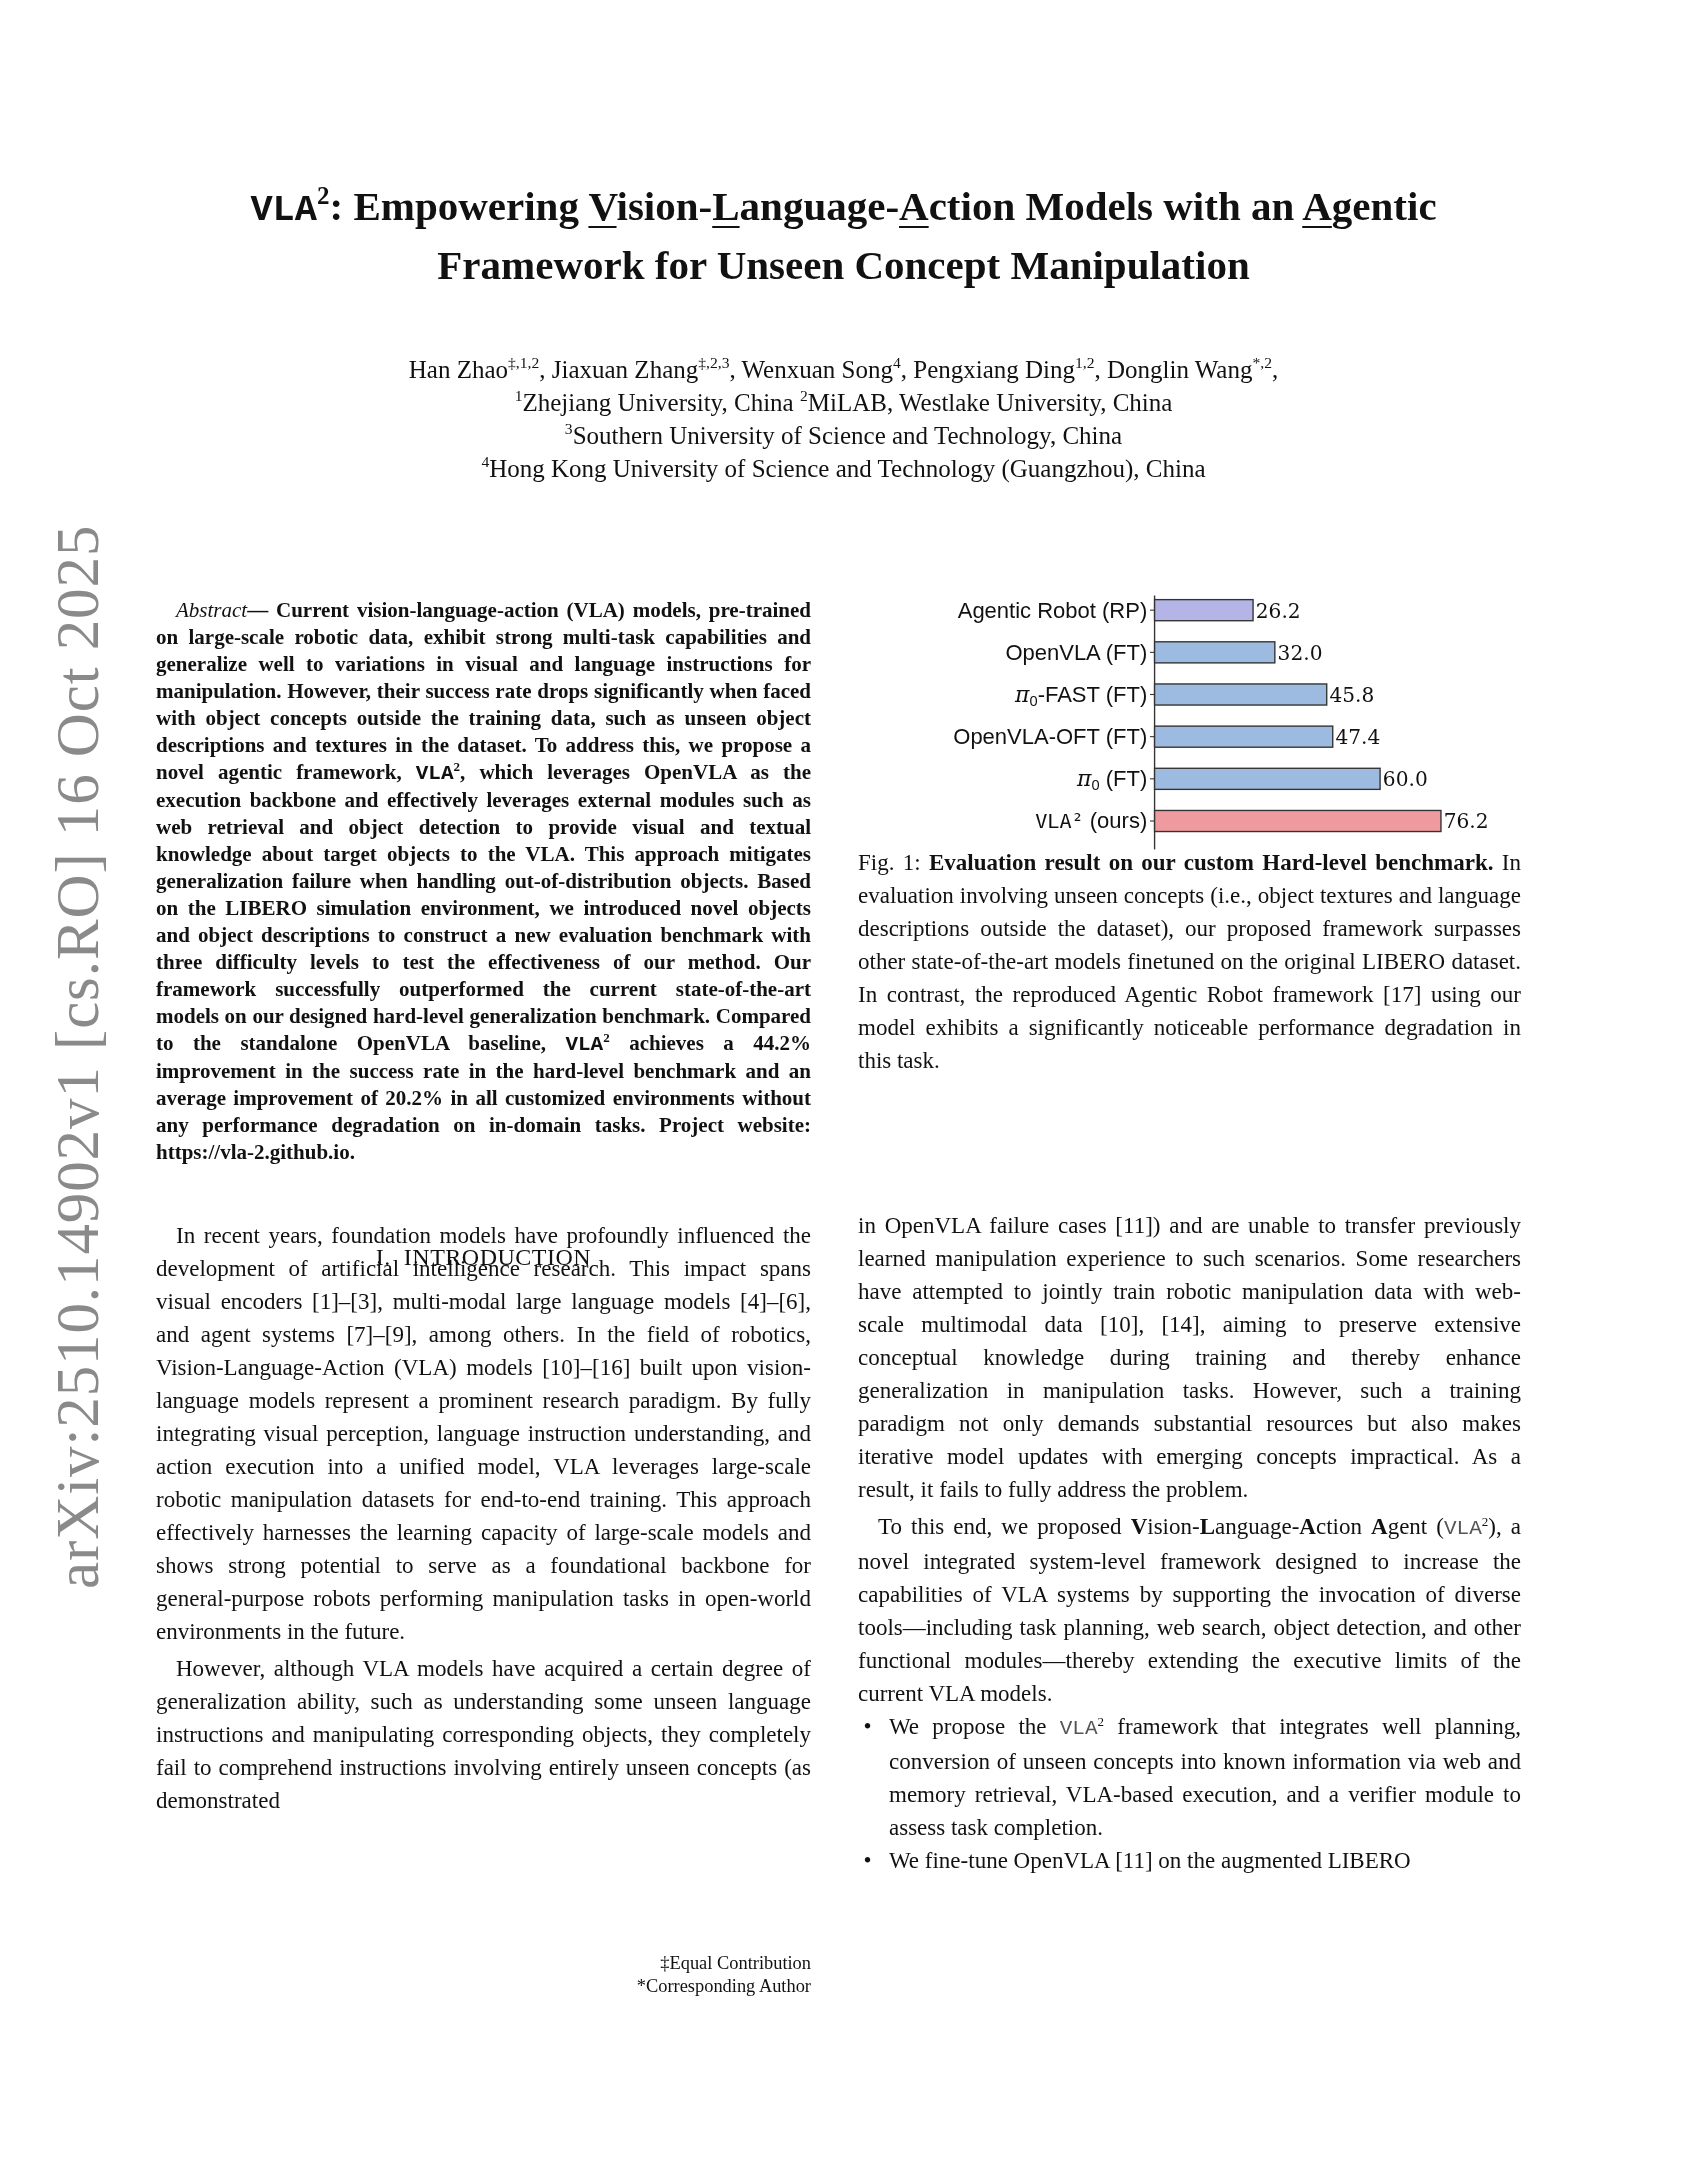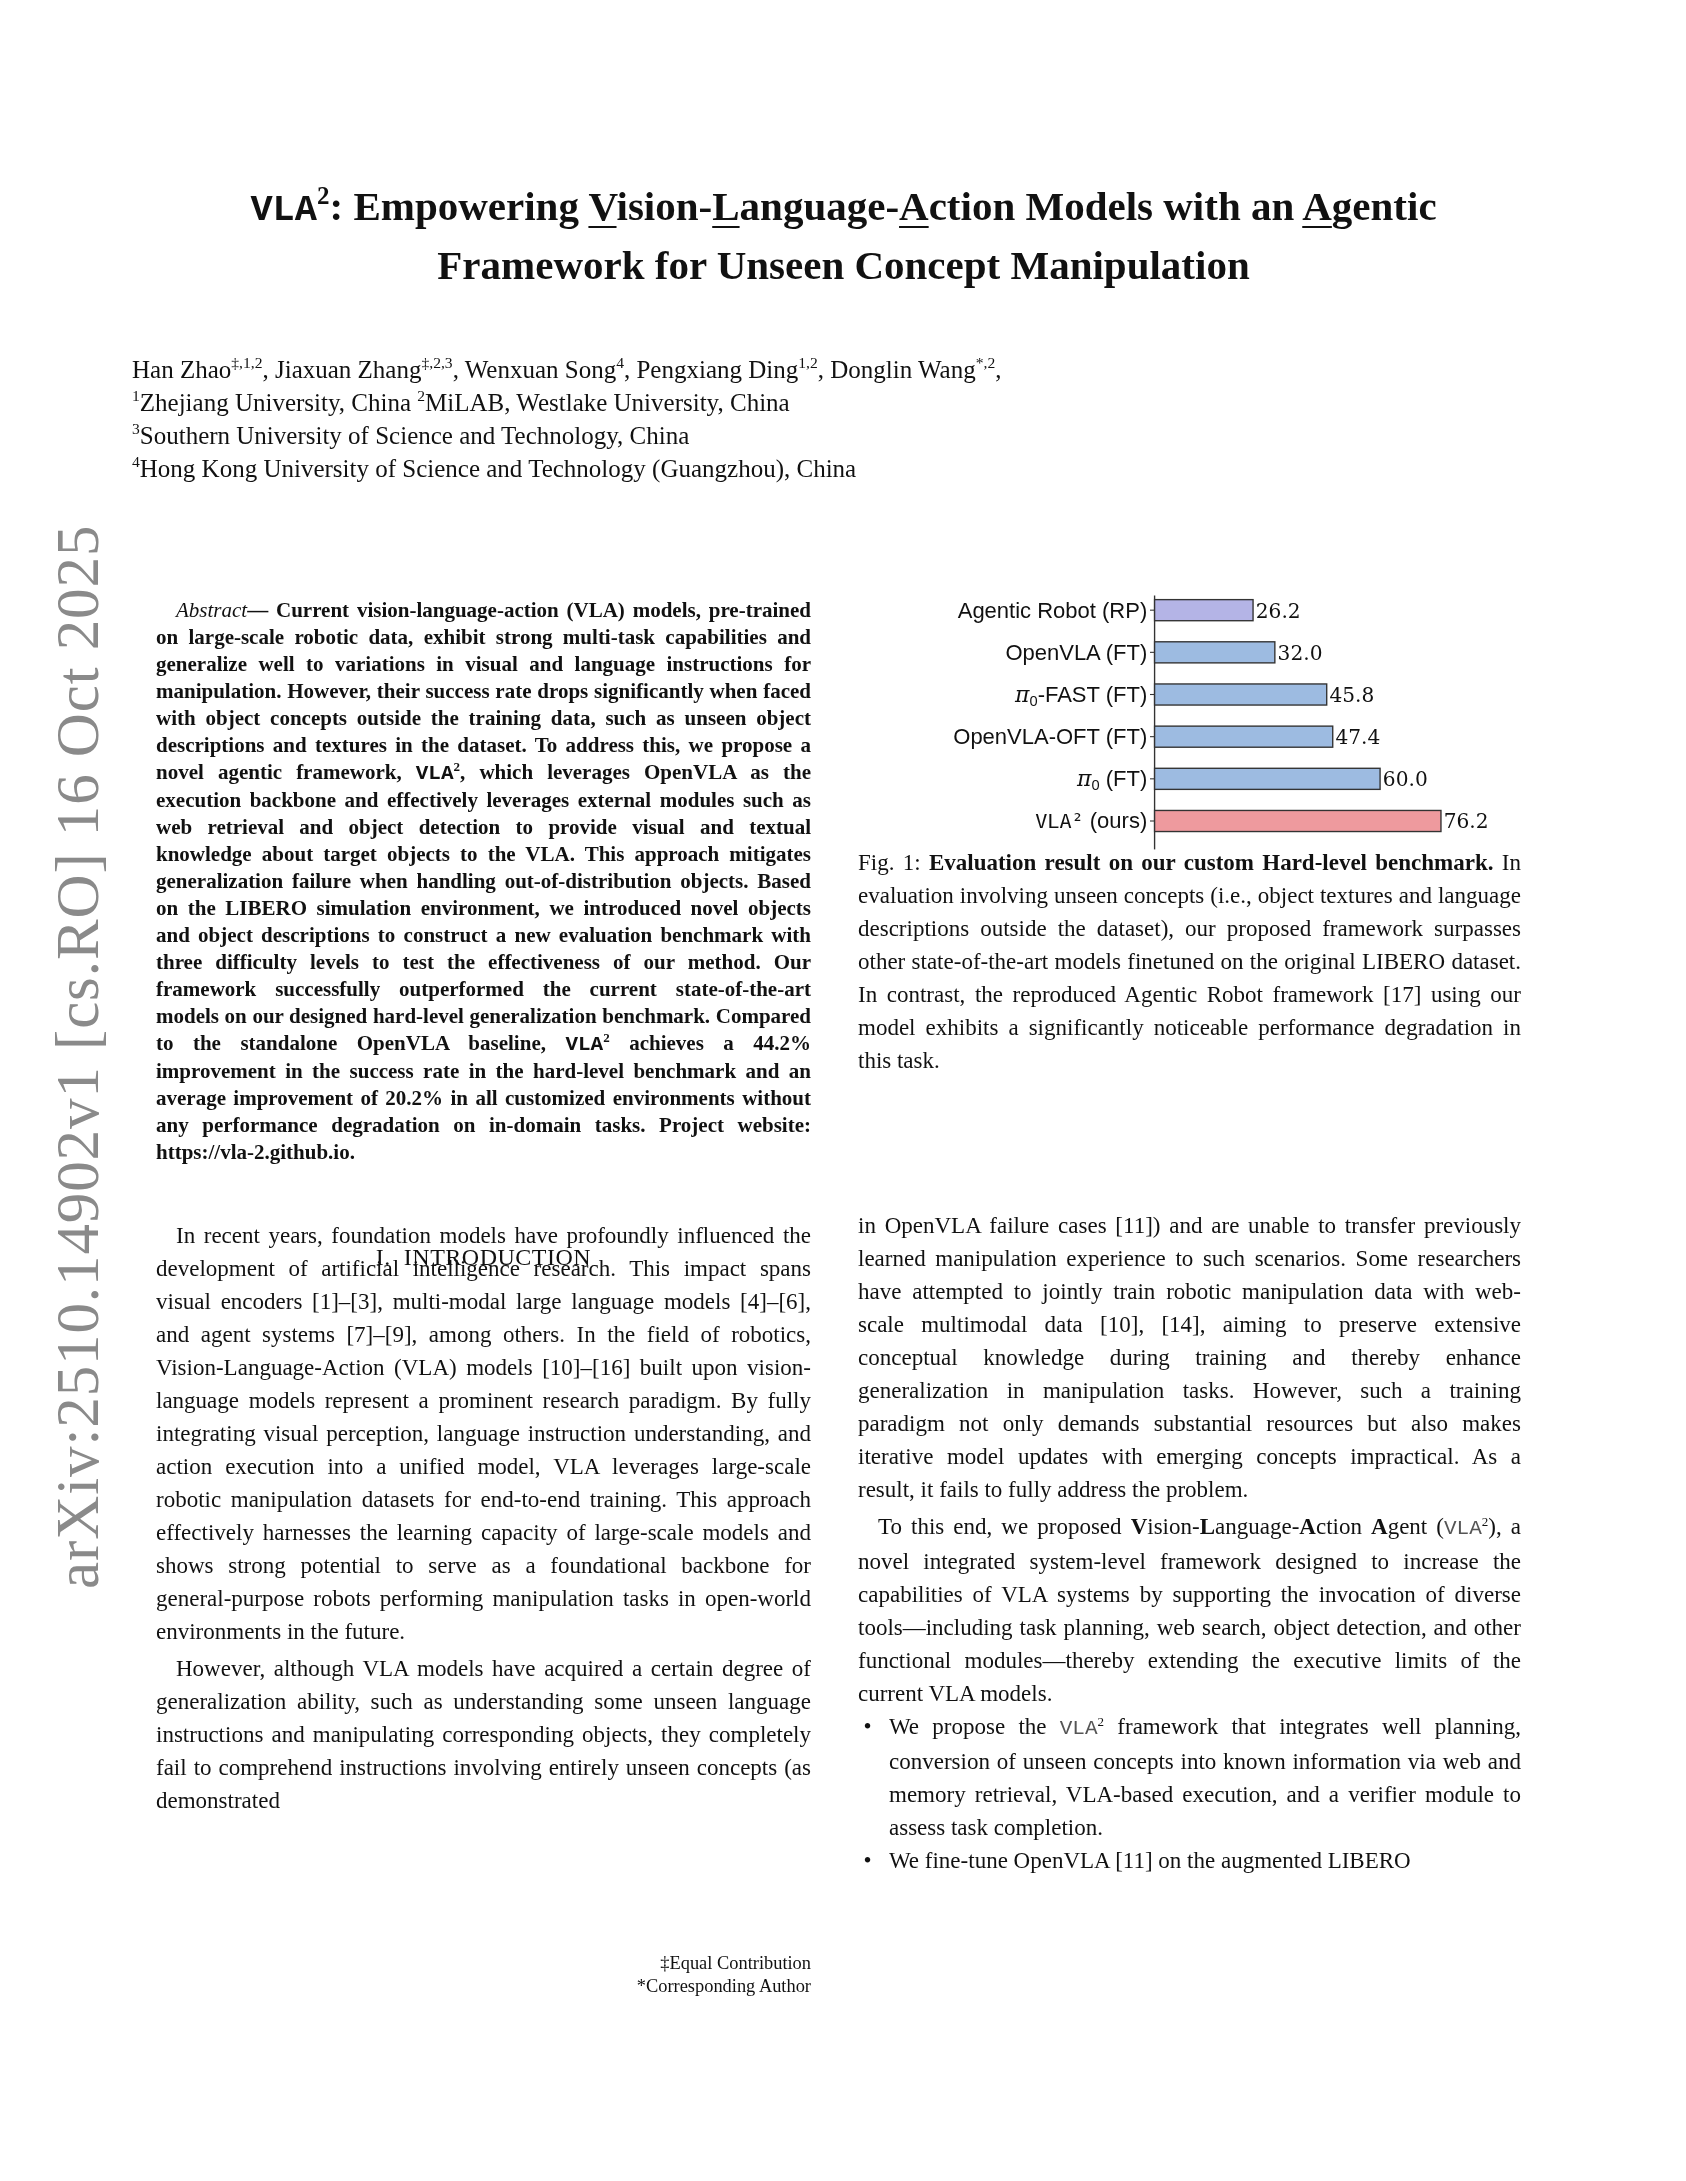--- a/index.html
+++ b/index.html
@@ -2,21 +2,21 @@
 <html style="font-size:14.7px"><head>
 <meta charset="utf-8">
 <style>
   html, body { margin:0; padding:0; background:#ffffff; }
   body { width:1686px; height:2182px; position:relative; overflow:hidden; color:#111; font-family:"Liberation Serif", "DejaVu Serif", serif; }
   .abs { position:absolute; }
   .title { left:138px; width:1411px; top:179px; text-align:center; font-weight:bold; font-size:41px; line-height:55px; color:#111; }
   .title .mono { font-family:"Liberation Mono","DejaVu Sans Mono",monospace; font-weight:bold; font-size:37px; }
   .title sup { font-size:25px; vertical-align:16.5px; line-height:0; }
   .title u { text-decoration:underline; text-underline-offset:5.5px; text-decoration-thickness:1.8px; }
-  .authors { left:132px; width:1411px; top:353px; font-size:25px; line-height:33px; }
+  .authors { left:138px; width:1411px; top:353px; text-align:center; font-size:25px; line-height:33px; }
   .authors sup { font-size:15.6px; vertical-align:10px; line-height:0; }
   .stamp { left:-418px; top:1061px; width:992px; height:64px; transform:rotate(-90deg); transform-origin:center center; text-align:center; font-size:61px; line-height:64px; color:#8a8a8a; letter-spacing:0.9px; white-space:nowrap; }
   .col-left { left:156px; width:655px; }
   .col-right { left:858px; width:663px; }
   .abstract { top:597px; font-weight:bold; font-size:21px; line-height:27px; text-align:justify; }
   .abstract p { margin:0; text-indent:20px; }
   .abstract .lead { font-style:italic; font-weight:normal; }
   .mono { font-family:"Liberation Mono","DejaVu Sans Mono",monospace; }
   .abstract sup, .body sup { font-size:13px; vertical-align:8.3px; line-height:0; }
   .section { top:1242px; text-align:center; font-size:24px; line-height:31px; letter-spacing:0.5px; }

